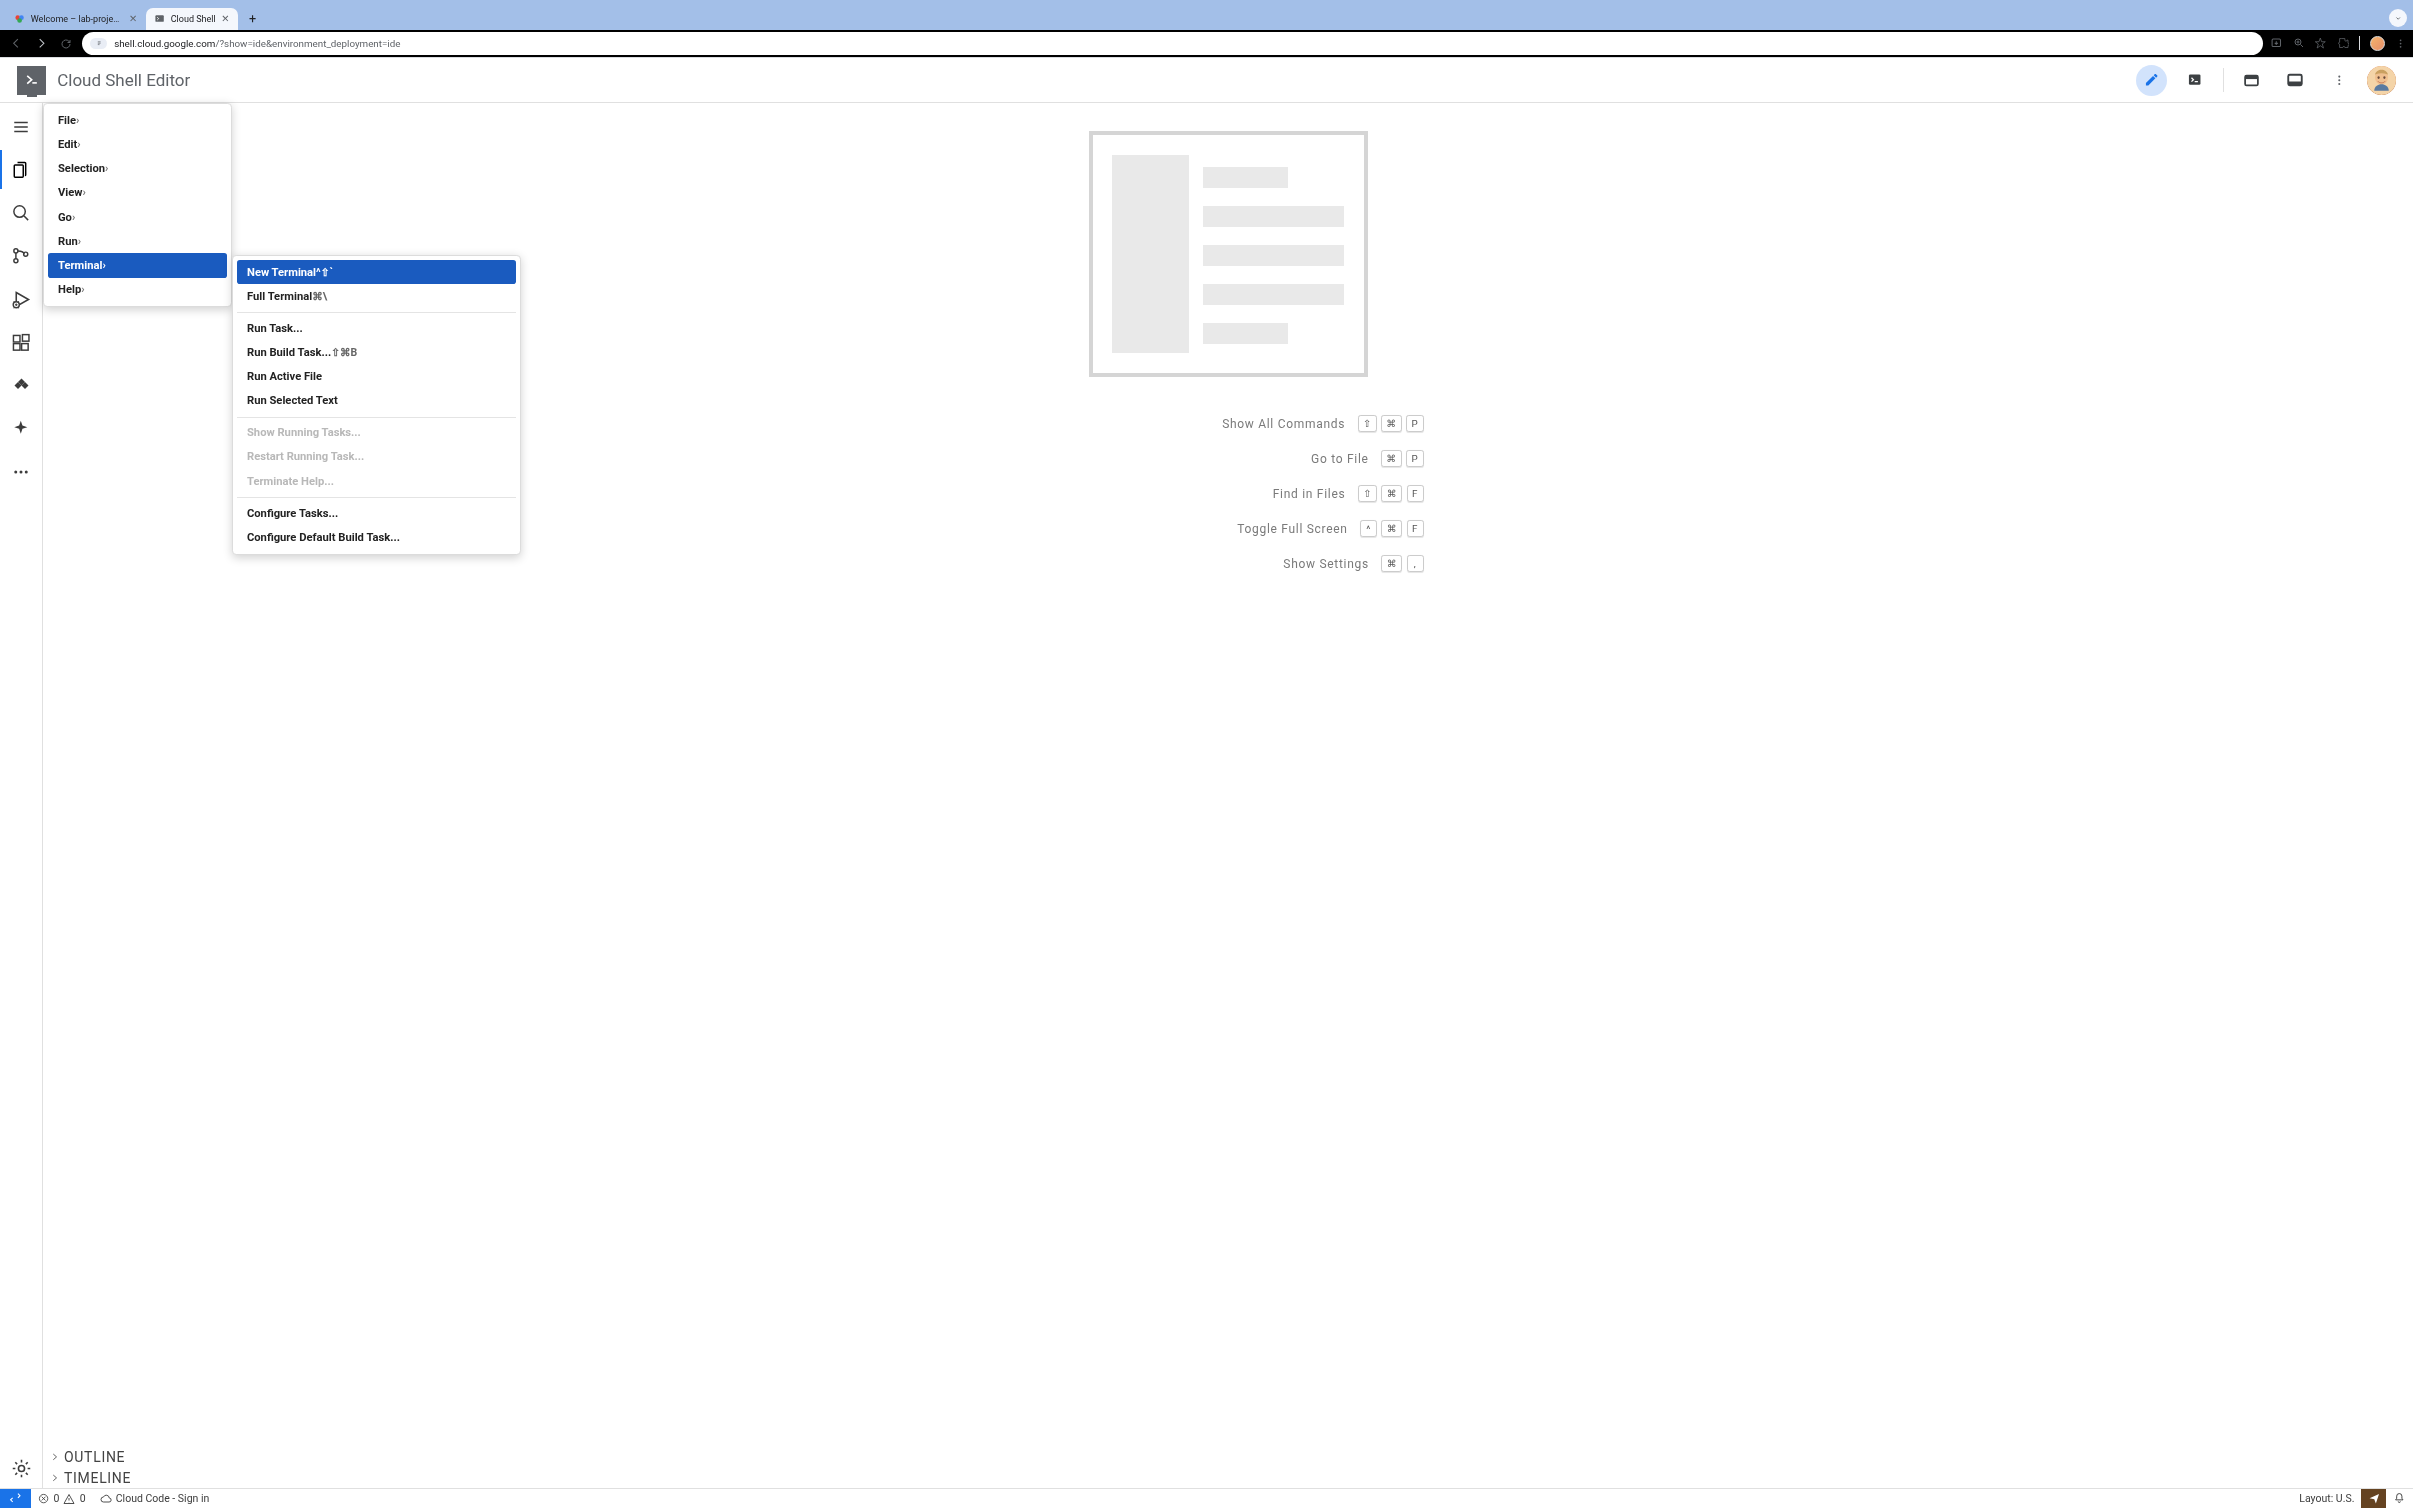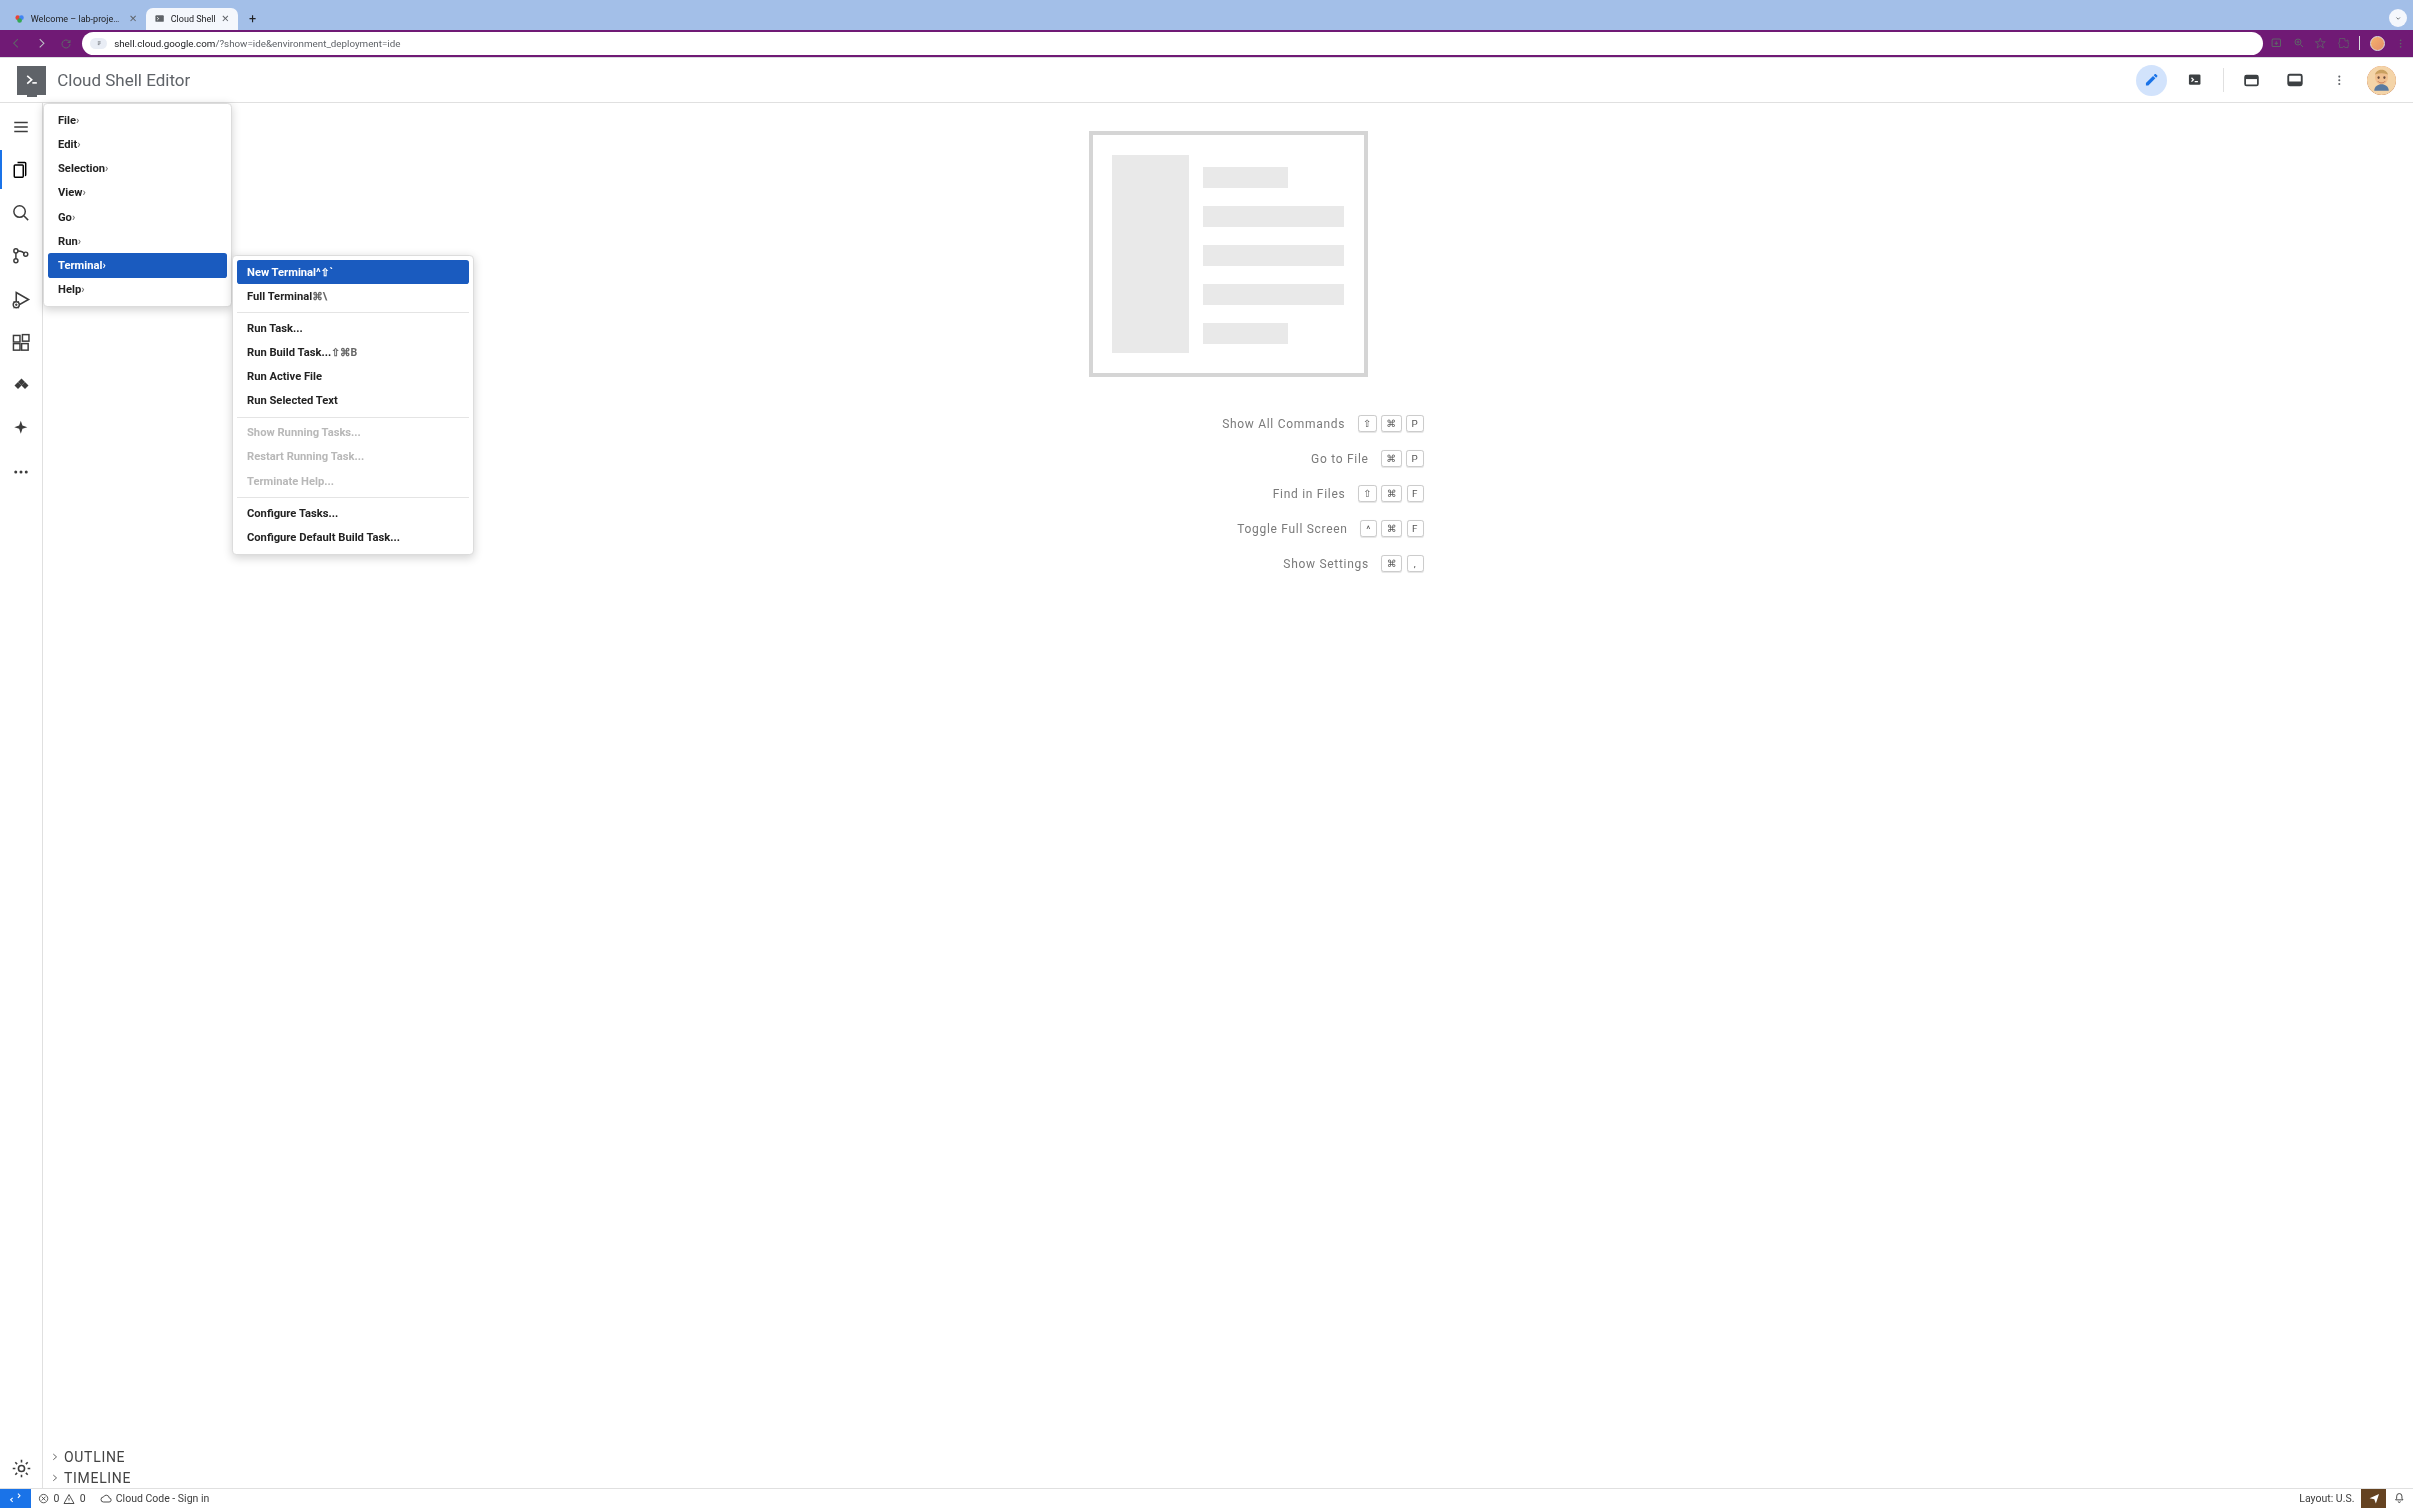--- a/index.html
+++ b/index.html
@@ -9,21 +9,21 @@
   
   .chrome-tabs { background: #a3bfe8; height: 30px; display: flex; align-items: flex-end; padding: 4.2px 5.6px 0 5.6px; }
   .tab { display: flex; align-items: center; gap: 5.6px; padding: 5.6px 8.4px; border-radius: 7px 7px 0 0; font-size: 9px; max-width: 140px; color: #202124; }
   .tab.active { background: #f4f7fc; }
   .tab .favicon { width: 11.2px; height: 11.2px; }
   .tab .title { white-space: nowrap; overflow: hidden; text-overflow: ellipsis; flex: 1; }
   .tab .close { font-size: 9.8px; color: #5f6368; cursor: pointer; }
   .newtab { width: 21px; height: 21px; display: flex; align-items: center; justify-content: center; color: #202124; font-size: 12.6px; border-radius: 50%; margin-left: 4.2px; margin-bottom: 1.4px; }
   .tabs-dropdown { margin-left: auto; margin-bottom: 2.8px; width: 18px; height: 18px; border-radius: 50%; background: #f4f7fc; display: flex; align-items: center; justify-content: center; font-size: 7.7px; color: #3c4043; }
 
-  .chrome-toolbar { background: #701a75; height: 28px; display: flex; align-items: center; padding: 0 7px; gap: 7px; border-bottom: 0.7px solid #dadce0; }
+  .chrome-toolbar { background: #000000; height: 28px; display: flex; align-items: center; padding: 0 7px; gap: 7px; border-bottom: 0.7px solid #dadce0; }
   .nav-btn { width: 18px; height: 18px; display: flex; align-items: center; justify-content: center; color: #5f6368; cursor: pointer; }
   .nav-btn.disabled { color: #bdc1c6; }
   .omnibox { flex: 1; background: #fff; border-radius: 14px; height: 22.3px; display: flex; align-items: center; padding: 0 8.4px; gap: 7px; font-size: 9.8px; }
   .omnibox .site-info { display: flex; align-items: center; gap: 2.8px; background: #e9edf5; padding: 1.4px 4.2px; border-radius: 7px; font-size: 7.7px; }
   .omnibox .url { color: #202124; }
   .omnibox .url .path { color: #5f6368; }
   .chrome-actions { display: flex; align-items: center; gap: 9.8px; color: #5f6368; }
   .chrome-actions .avatar { width: 15.4px; height: 15.4px; border-radius: 50%; background: linear-gradient(135deg,#f4b36b,#e58e6a); border: 0.7px solid #e0e0e0; }
   .vdiv { width:0.7px; height:14px; background:#dadce0; }
 
@@ -65,21 +65,21 @@
   .status-bar { height: 19.6px; background: #fff; border-top:0.7px solid #e0e0e0; display: flex; align-items: center; font-size: 10.5px; color: #3c3c3c; }
   .sb-left { display:flex; align-items:stretch; height:100%; }
   .sb-remote { background:#1a73e8; width:31px; display:flex; align-items:center; justify-content:center; color:#fff; }
   .sb-item { display:flex; align-items:center; gap:4.2px; padding:0 7px; }
   .sb-right { margin-left:auto; display:flex; align-items:stretch; height:100%; }
   .sb-plane { background:#654321; width:25px; display:flex; align-items:center; justify-content:center; color:#fff; }
 
   
   .menu, .submenu { position: absolute; background: #fff; border: 0.7px solid #dcdcdc; border-radius: 4.2px; box-shadow: 0 2.8px 9.8px rgba(0,0,0,0.18); padding: 4.2px; z-index: 100; }
   .menu { top: 0; left: 43px; width: 189px; }
-  .submenu { top: 152px; left: 232px; width: 242px; }
+  .submenu { top: 152px; left: 232px; width: 289px; }
   .mitem { display: flex; align-items: center; padding: 5.6px 9.8px; font-size: 11.2px; color: #222; border-radius: 2.8px; cursor: pointer; font-weight: bold; }
   .mitem.selected { background: #1a5bbf; color: #fff; }
   .mitem.disabled { color: #b8b8b8; }
   .mitem .chev { color: #7a7a7a; }
   .mitem.selected .chev { color: #fff; }
   .msep { height:0.7px; background:#e4e4e4; margin:3.5px 0; }
   .shortcut { font-size:10.5px; color:#666; }
   .mitem.selected .shortcut { color:#fff; }
 
   svg { display:block; }

